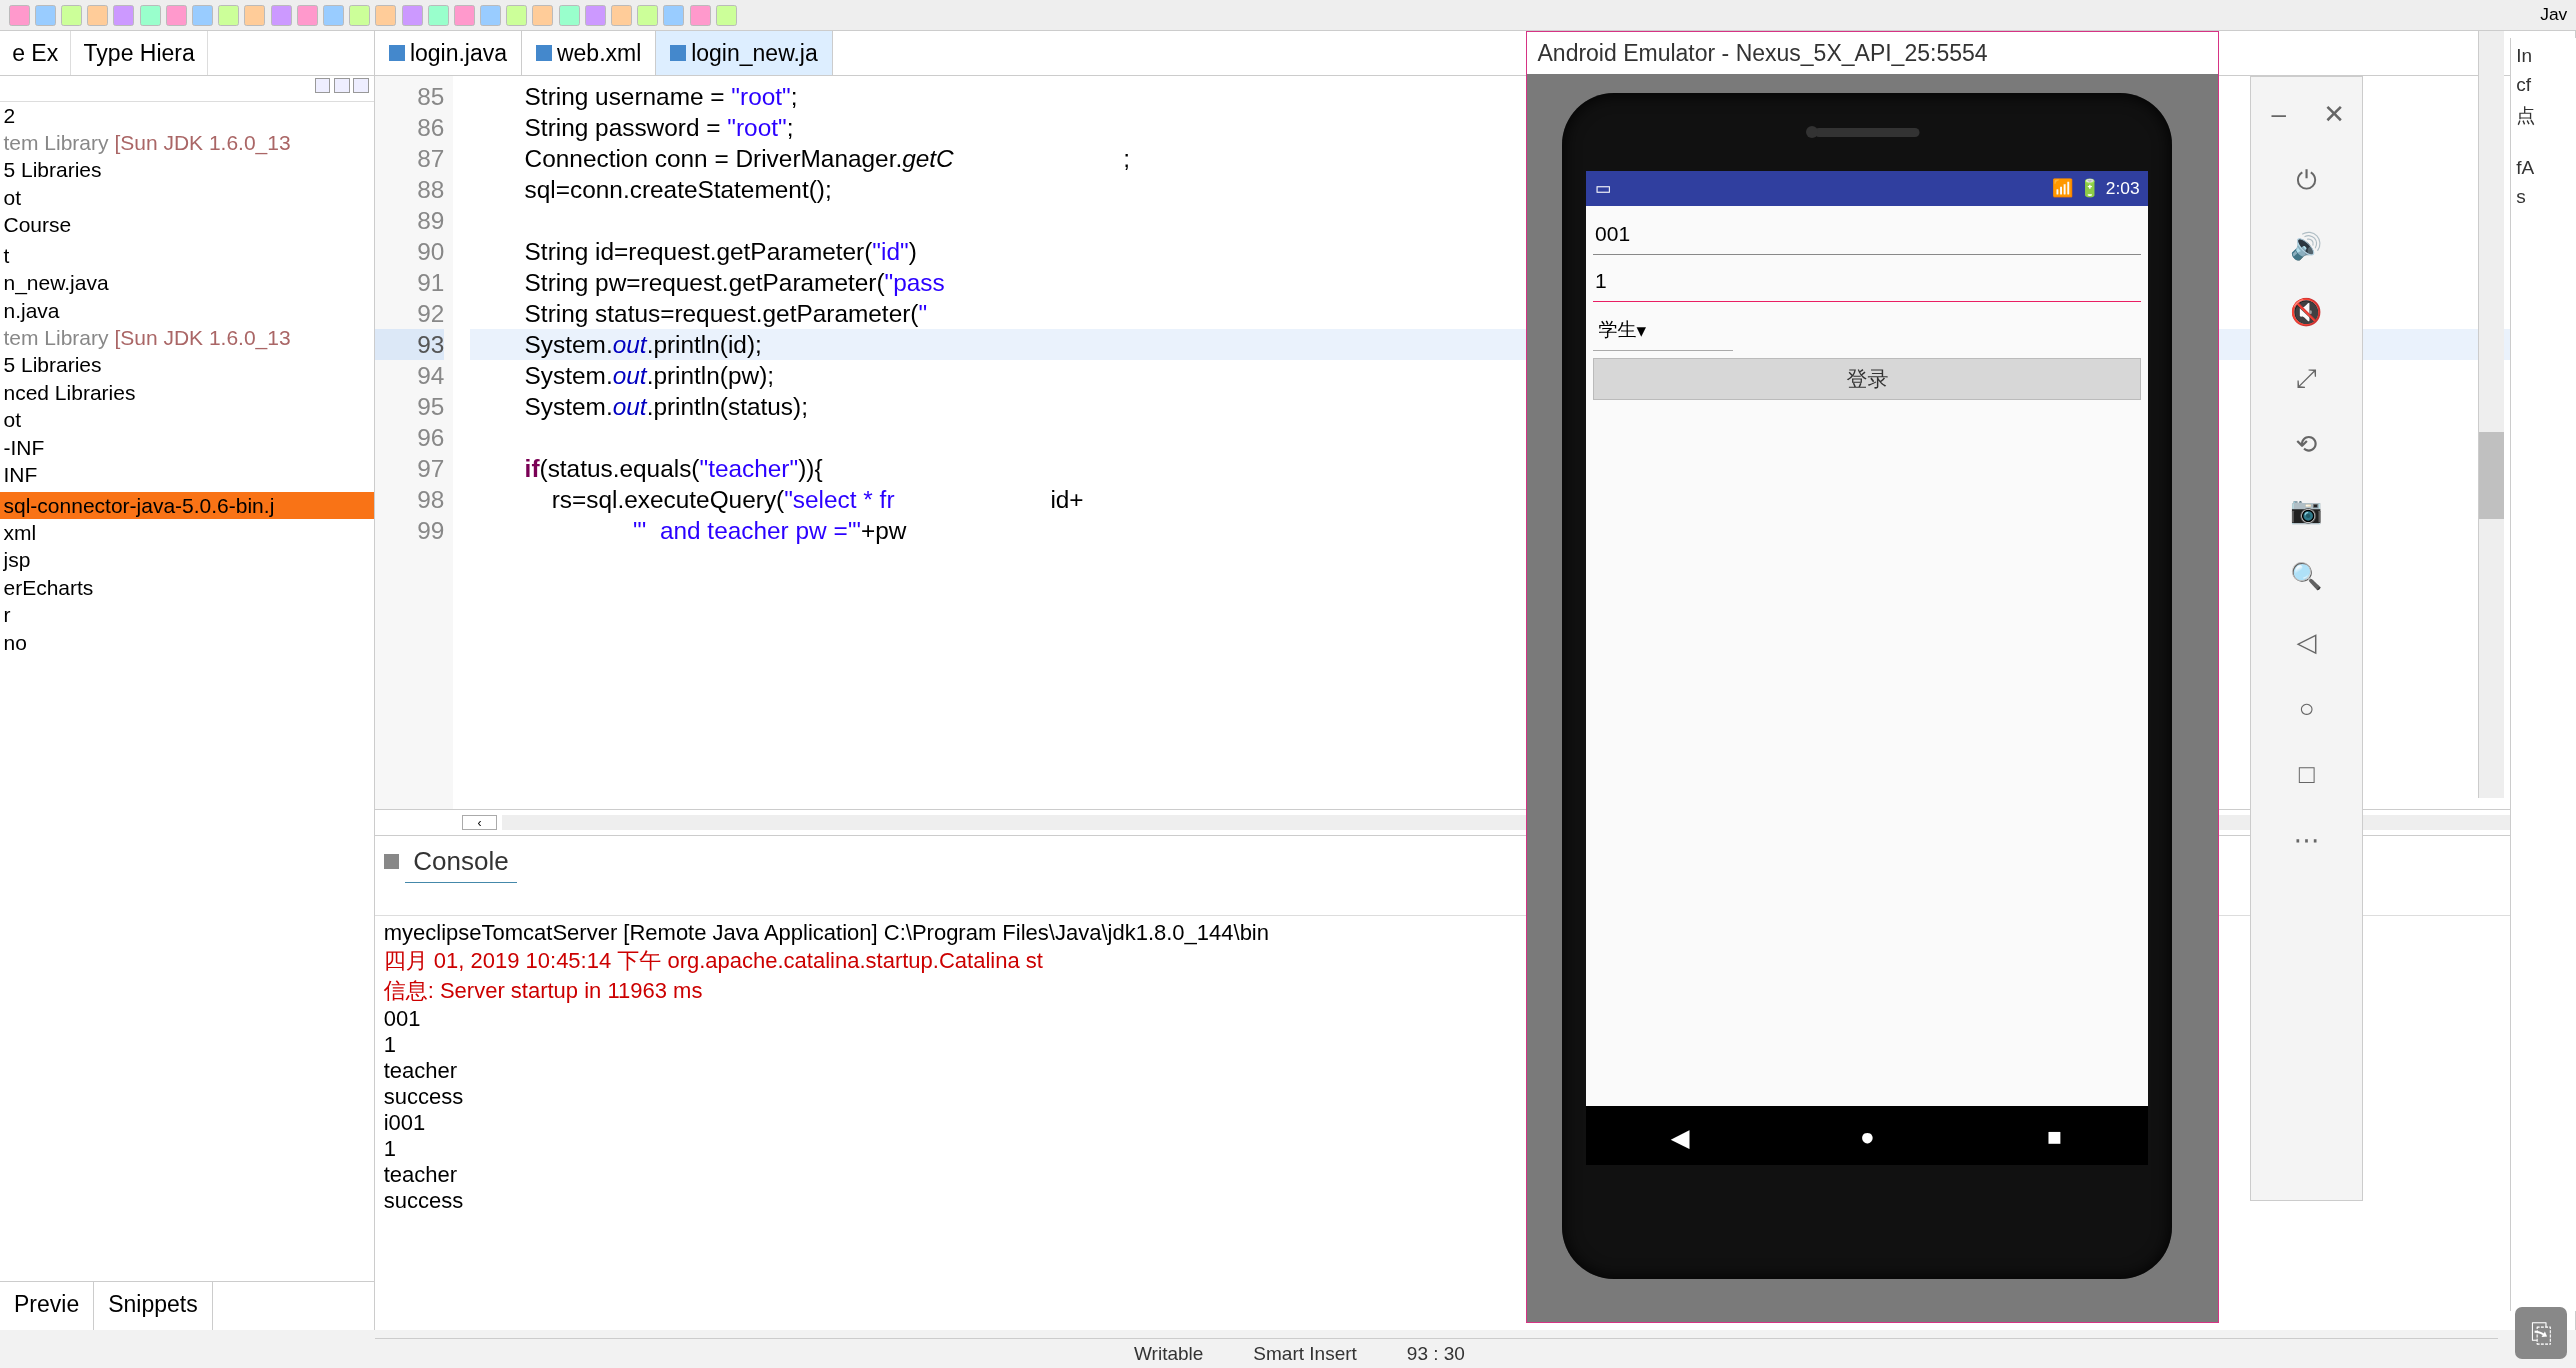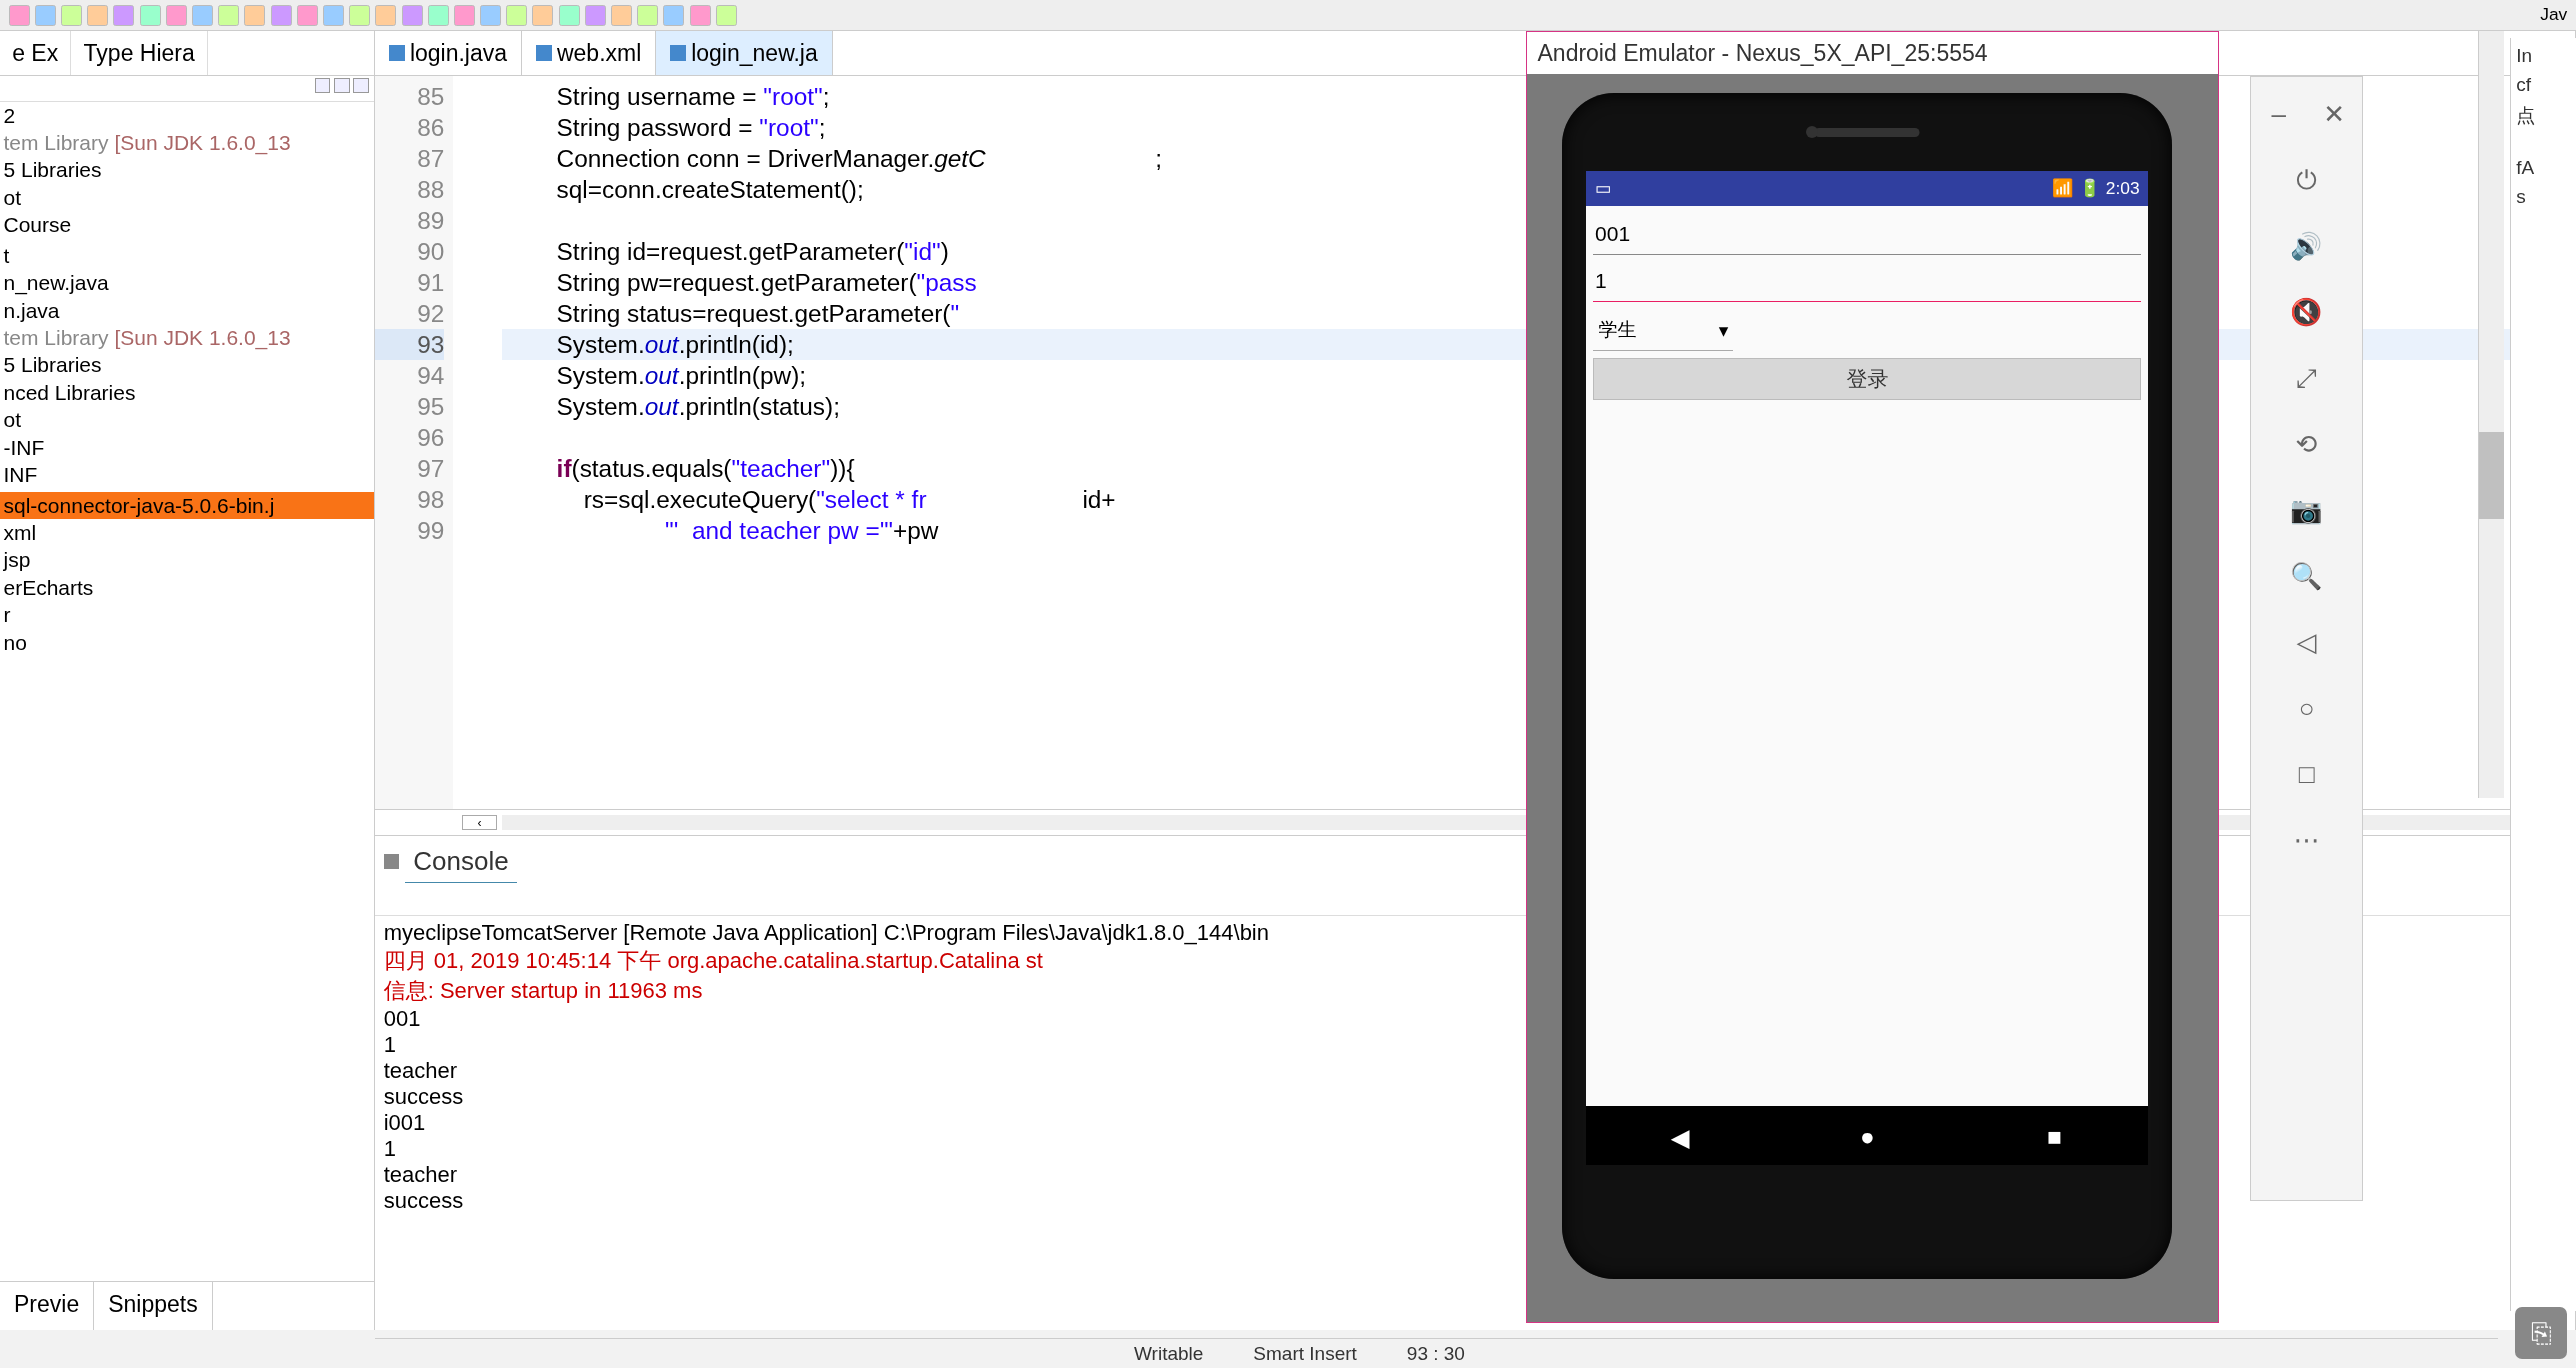--- a/index.html
+++ b/index.html
@@ -52,31 +52,31 @@
 .emu-title { height:42px; background:#fff; display:flex; align-items:center; padding:0 10.5px; font-size:23px; color:#333; }
 .phone { position:absolute; top:61px; left:35px; width:610px; height:1186px; background:#111; border-radius:52px; box-shadow:0 0 17.4px #000 inset; }
 .phone-inner { position:absolute; top:78px; left:24.4px; width:562px; height:994px; background:#fafafa; }
 .speaker { position:absolute; top:35px; left:50%; transform:translateX(-50%); width:105px; height:8.7px; background:#333; border-radius:4.4px; }
 .camdot { position:absolute; top:33px; left:244px; width:12.2px; height:12.2px; background:#333; border-radius:50%; }
 .stat-bar { height:35px; background:#303f9f; display:flex; align-items:center; justify-content:space-between; padding:0 8.7px; color:#fff; font-size:17.4px; }
 .app-bar { height:73px; background:#3f51b5; display:flex; align-items:center; padding:0 17.4px; color:#fff; font-size:26px; font-weight:500; }
 .app-body { padding:7px 7px; background:#fafafa; }
 .tfield { width:100%; height:42px; border:none; border-bottom:0.9px solid #888; font-size:21px; padding:3.5px 1.7px; background:transparent; margin-bottom:5.2px; }
 .tfield.pw { border-bottom:1.7px solid #e91e63; }
-.spinner { width:140px; height:40px; display:flex; align-items:center; justify-content:space-between; font-size:19px; padding:0 5.2px; border-bottom:0.9px solid #aaa; margin:3.5px 0 7px 0;gap:37px; }
+.spinner { width:140px; height:40px; display:flex; align-items:center; font-size:19px; padding:0 5.2px; border-bottom:0.9px solid #aaa; margin:3.5px 0 7px 0; }
 .login-btn { width:100%; height:42px; background:#d7d7d7; border:0.9px solid #bbb; font-size:21px; color:#333; }
 .nav-bar { position:absolute; bottom:0; left:0; right:0; height:59px; background:#000; display:flex; justify-content:space-around; align-items:center; }
 .nav-ico { width:26px; height:26px; color:#fff; font-size:24.4px; text-align:center; }
 .emu-controls { position:absolute; top:45px; left:724px; width:113px; height:1125px; background:#f4f4f4; border:0.9px solid #ccc; display:flex; flex-direction:column; align-items:center; gap:26px; padding:17.4px 0; }
 .emu-top { display:flex; width:100%; justify-content:space-around; }
 .ec-btn { width:40px; height:40px; display:flex; align-items:center; justify-content:center; color:#666; font-size:26px; cursor:pointer; }
 .right-remnant { position:absolute; top:38px; right:0; width:66px; height:1273px; background:#fff; border-left:0.9px solid #ccc; padding:3.5px; font-size:19px; color:#333; }
 .right-remnant div { padding:3.5px 1.7px; }
 .code-area + .h-scroll + .console-hdr { }
-.code-area { position:relative;gap:32px; }
+.code-area { position:relative; }
 .center-col { position:relative; }
 .center-col .console-body { background:#fff;margin-top:28px; }
 .right-scroll-strip { position:absolute; top:31px; right:72px; width:26px; height:767px; background:#eee; border-left:0.9px solid #ccc; }
 .r-thumb { position:absolute; top:401px; width:100%; height:87px; background:#c0c0c0; }
 .center-col > .h-scroll .bar { flex:1; height:15.7px; background:#eee; margin:0 5.2px; }
 </style>
 </head>
 <body>
 
 <div class="toolbar">

